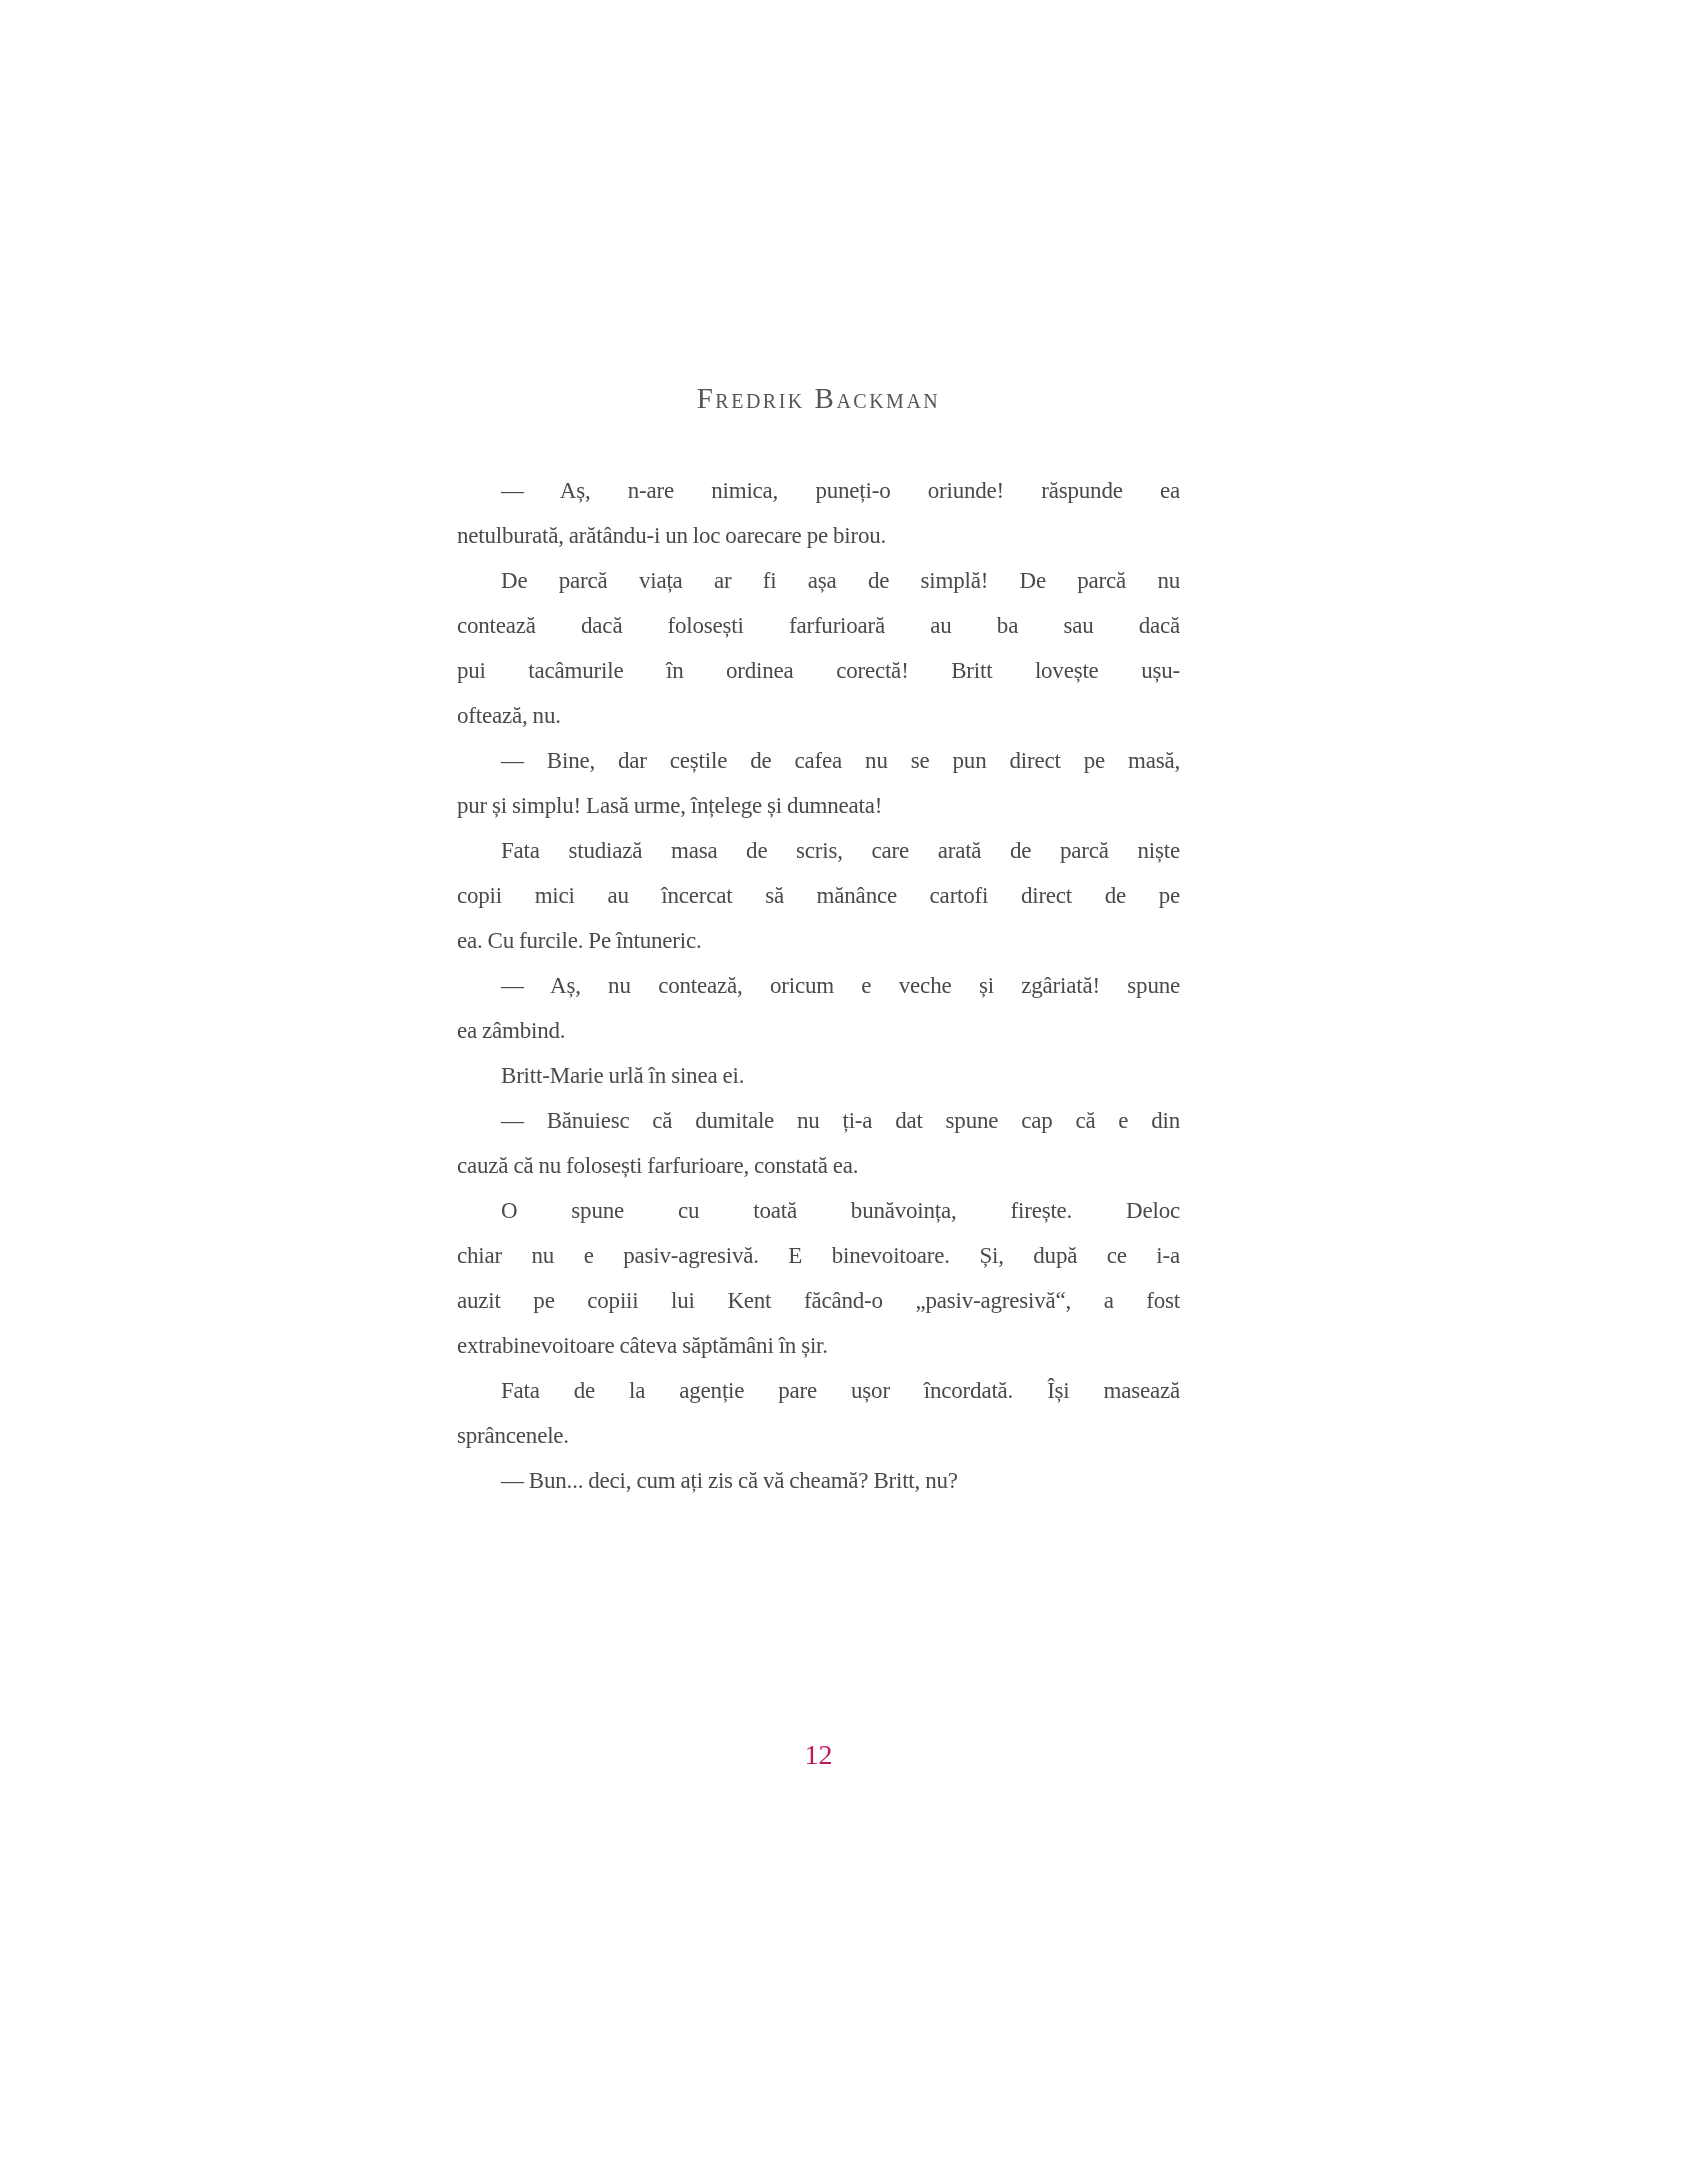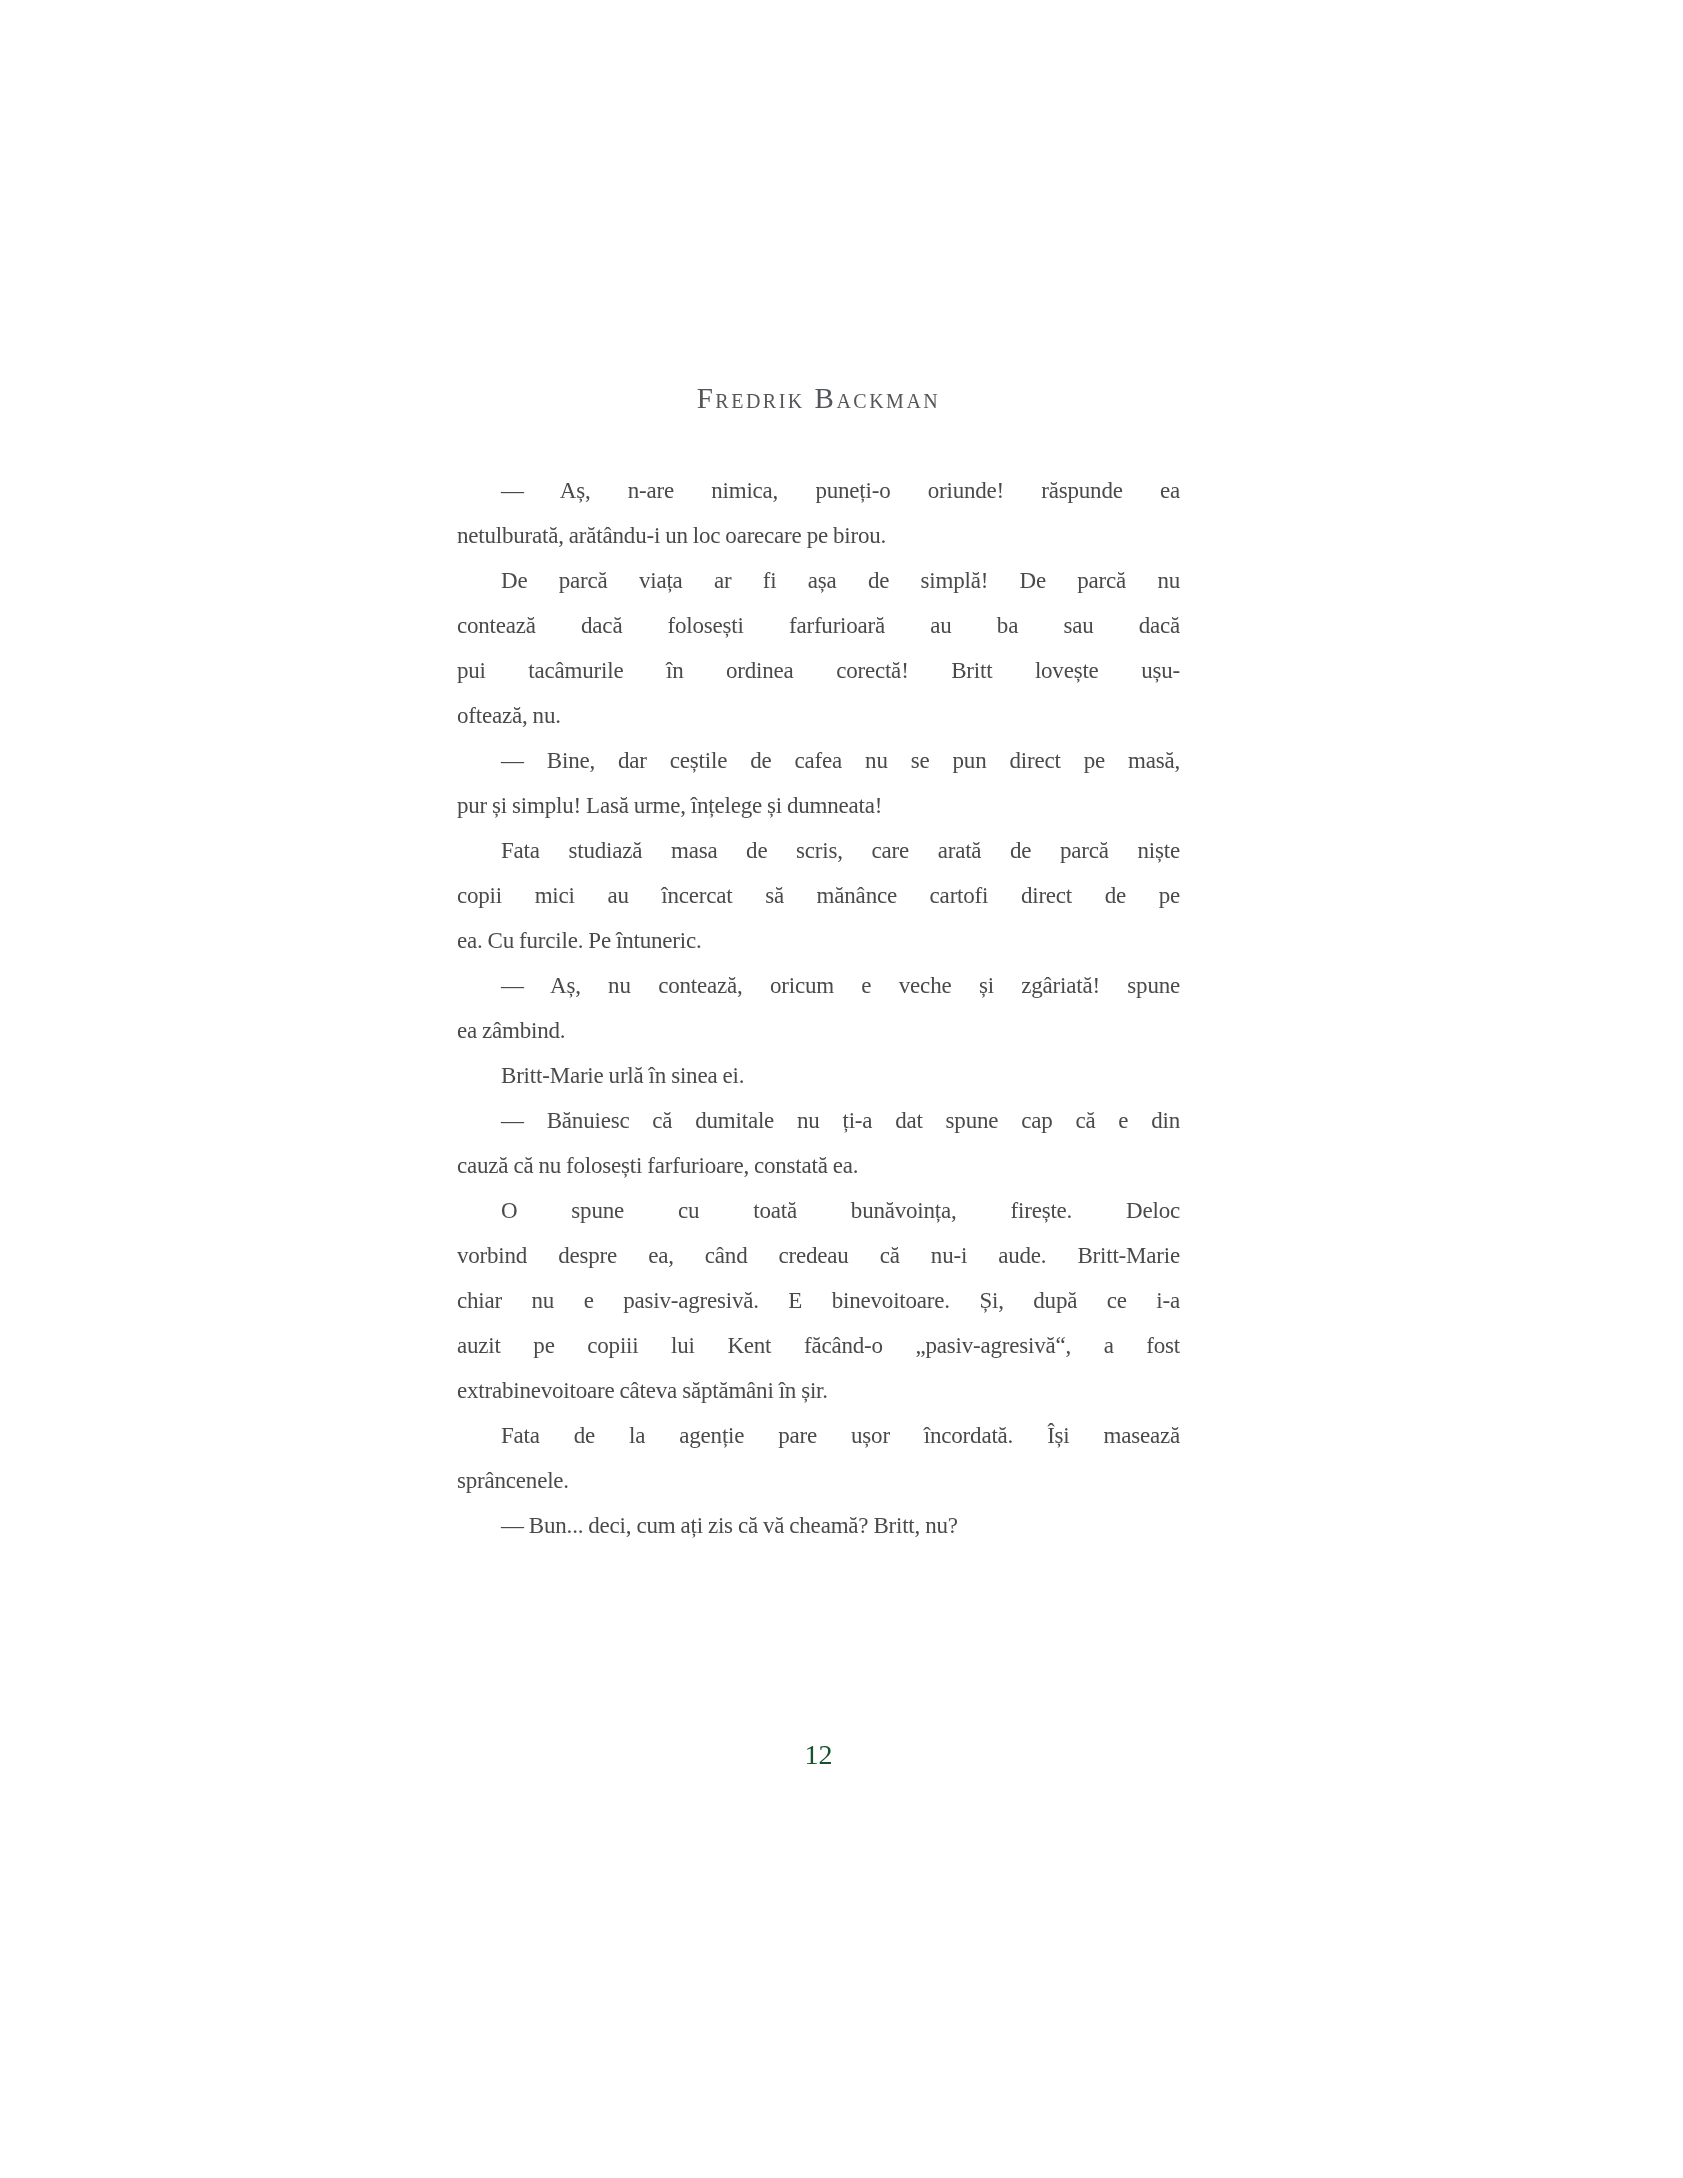--- a/index.html
+++ b/index.html
@@ -51,21 +51,21 @@
   .line.ind {
     text-indent: 44px;
   }
   .folio {
     position: absolute;
     left: 457px;
     top: 1739px;
     width: 723px;
     text-align: center;
     font-size: 28px;
-    color: #14532d;
+    color: #be185d;
   }
 </style>
 </head>
 <body>
 
 <div id="page">
 
   <div class="running-header">Fredrik Backman</div>
 
   <div class="text-block">
@@ -79,21 +79,20 @@
       <div class="line">pur și simplu! Lasă urme, înțelege și dumneata!</div>
       <div class="line j ind">Fata studiază masa de scris, care arată de parcă niște</div>
       <div class="line j">copii mici au încercat să mănânce cartofi direct de pe</div>
       <div class="line">ea. Cu furcile. Pe întuneric.</div>
       <div class="line j ind">— Aș, nu contează, oricum e veche și zgâriată! spune</div>
       <div class="line">ea zâmbind.</div>
       <div class="line ind">Britt-Marie urlă în sinea ei.</div>
       <div class="line j ind">— Bănuiesc că dumitale nu ți-a dat spune cap că e din</div>
       <div class="line">cauză că nu folosești farfurioare, constată ea.</div>
       <div class="line j ind">O spune cu toată bunăvoința, firește. Deloc</div>
-      <div class="line j">vorbind despre ea, când credeau că nu-i aude. Britt-Marie</div>
       <div class="line j">chiar nu e pasiv-agresivă. E binevoitoare. Și, după ce i-a</div>
       <div class="line j">auzit pe copiii lui Kent făcând-o „pasiv-agresivă“, a fost</div>
       <div class="line">extrabinevoitoare câteva săptămâni în șir.</div>
       <div class="line j ind">Fata de la agenție pare ușor încordată. Își masează</div>
       <div class="line">sprâncenele.</div>
       <div class="line ind">— Bun... deci, cum ați zis că vă cheamă? Britt, nu?</div>
     </div>
 
   <div class="folio">12</div>
 

